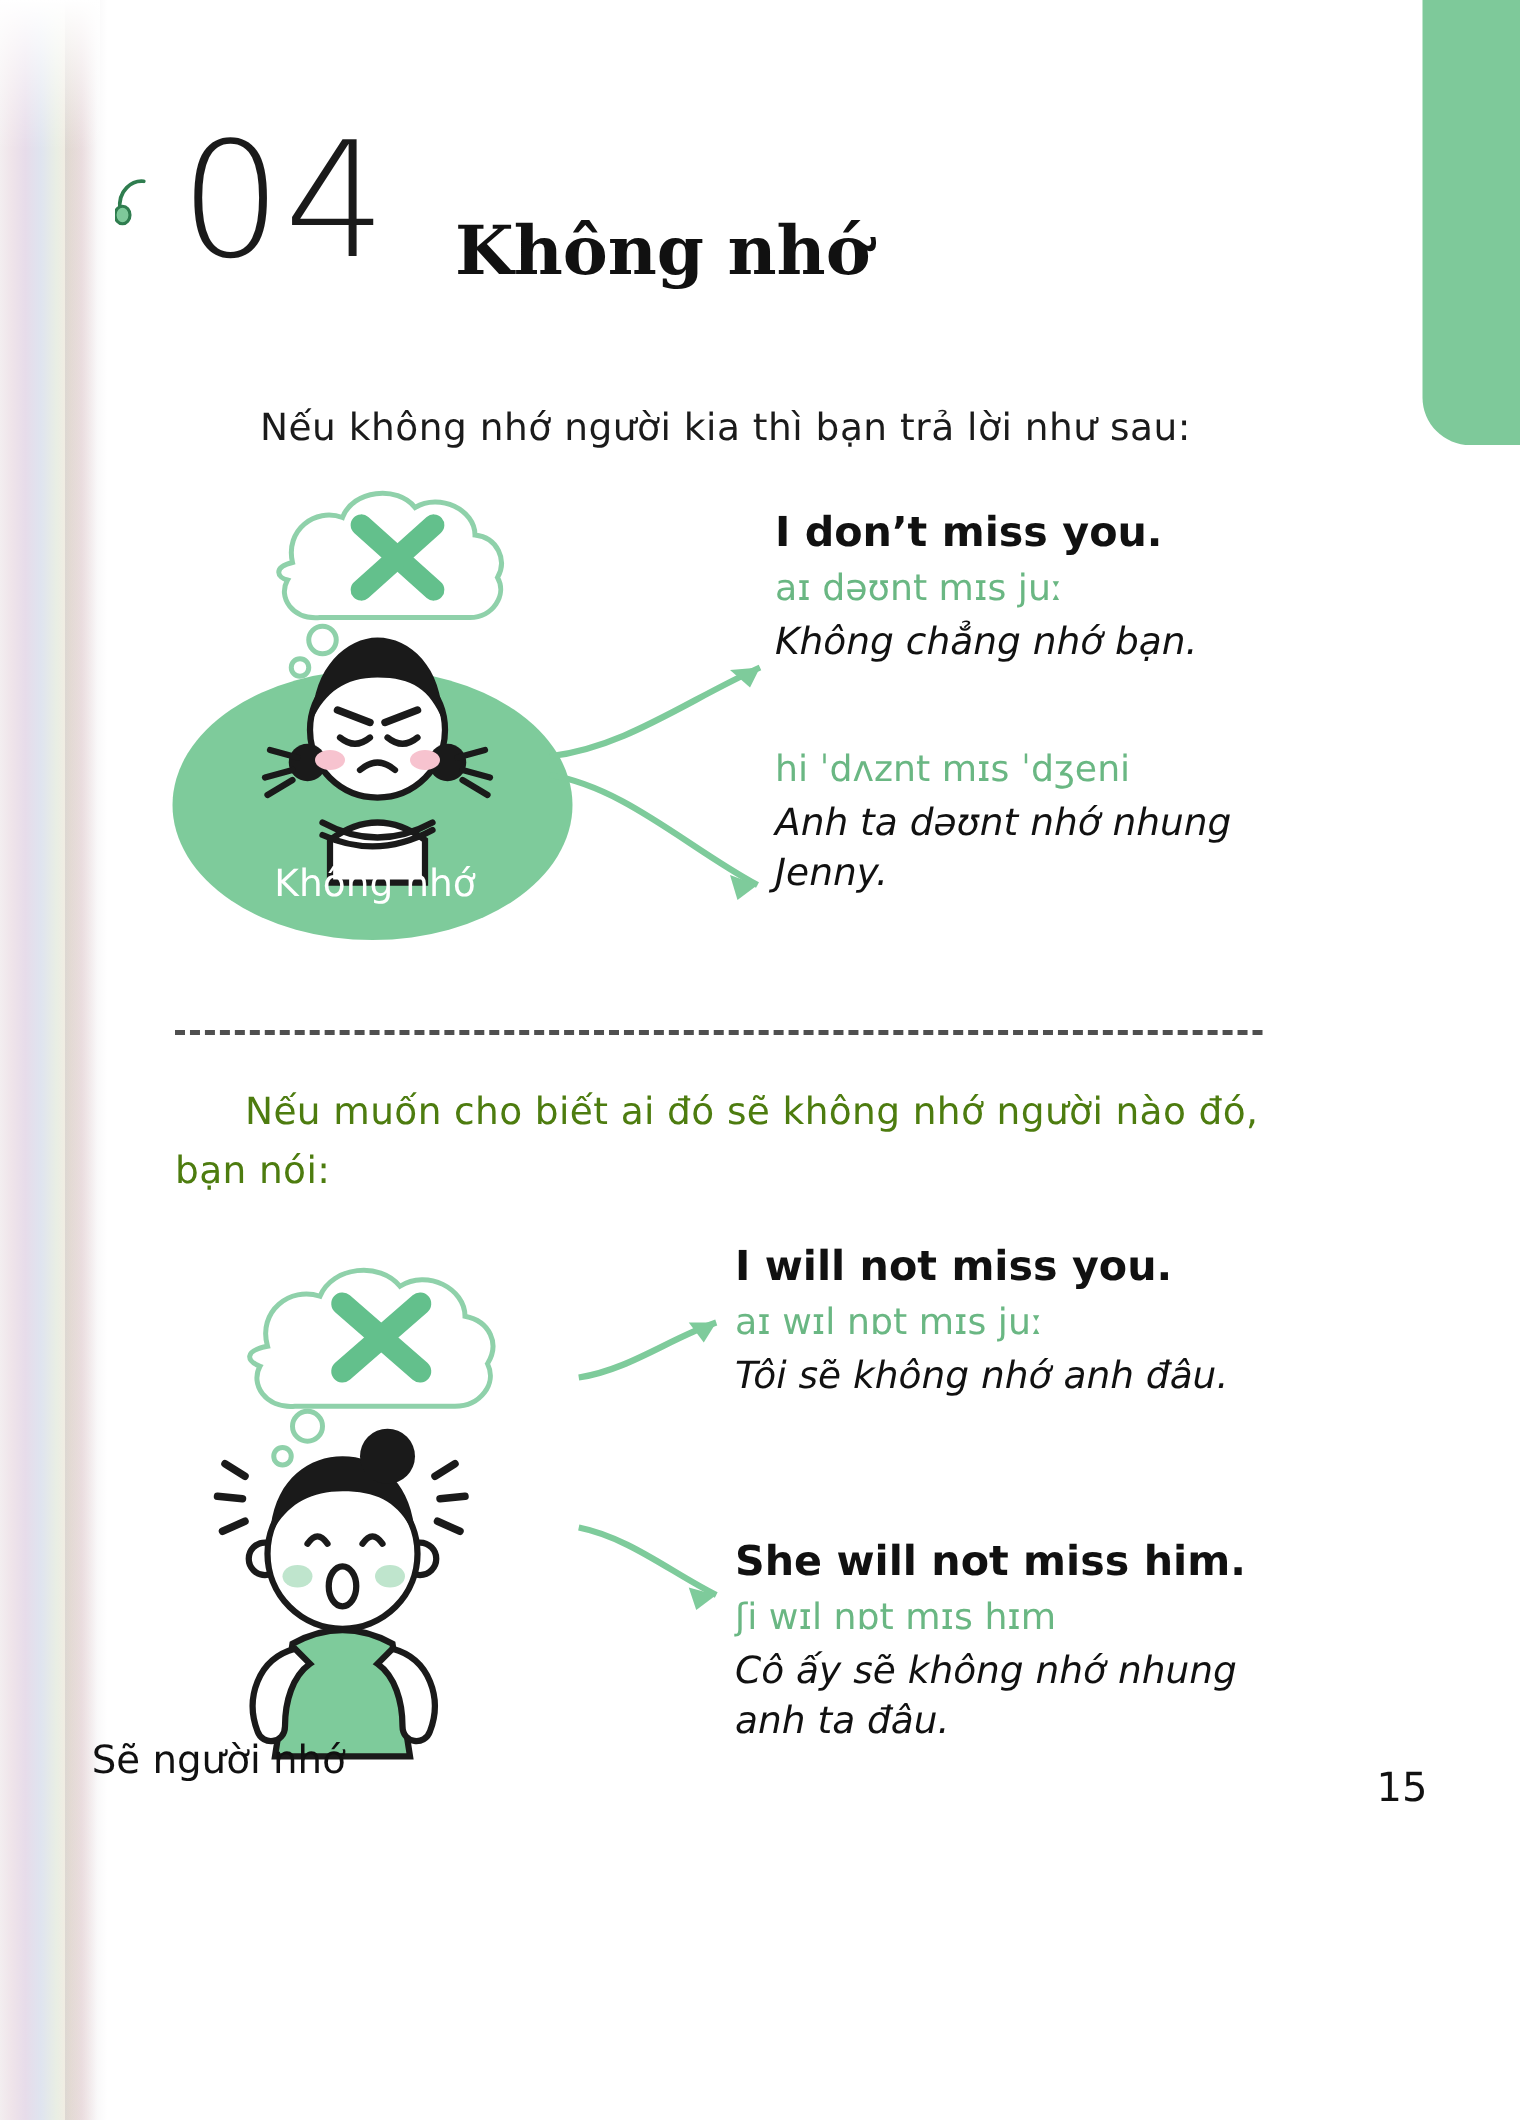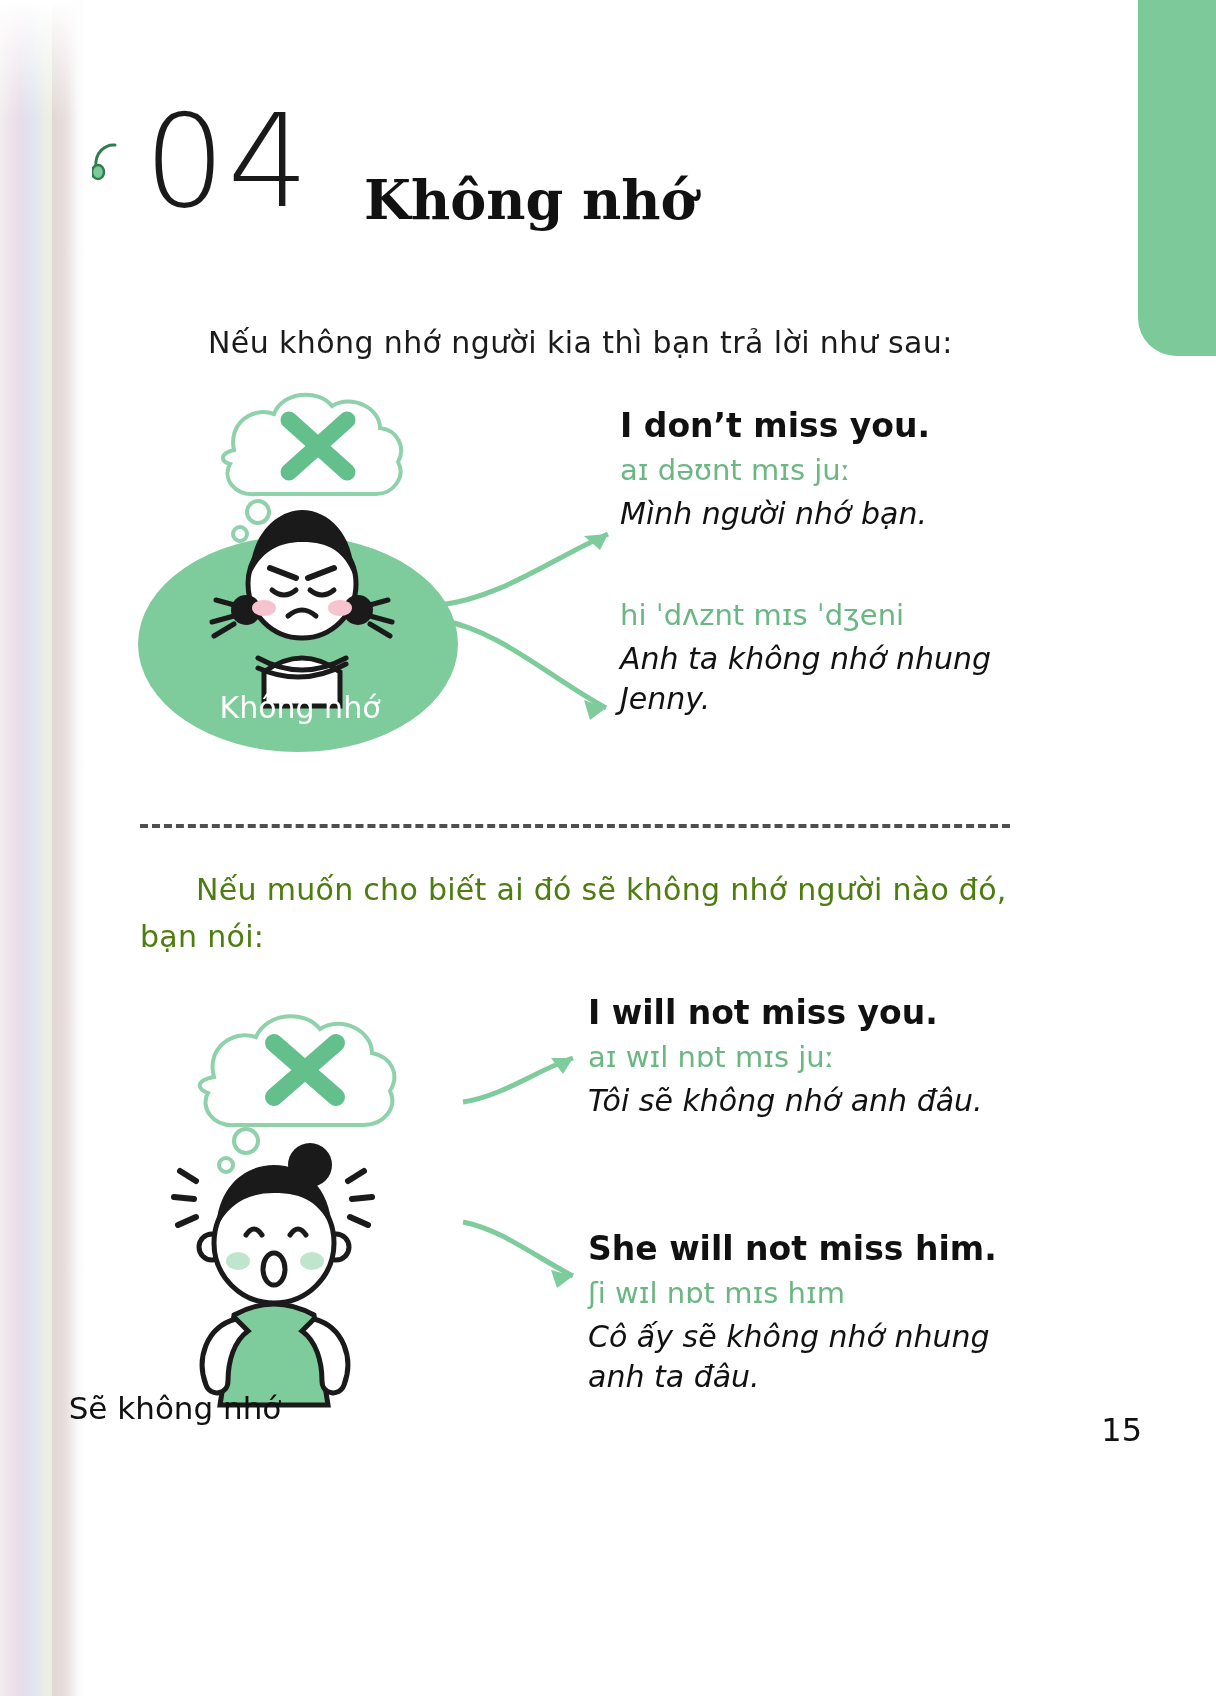--- a/index.html
+++ b/index.html
@@ -279,26 +279,26 @@
     <path d="M178 44 l-24 2 l16 14 z" fill="#7ecb9b"></path>
   </svg>
   <svg style="position:absolute;left:430px;top:560px;width:210px;height:200px;">
     <path d="M10 60 C70 70, 120 118, 176 148" stroke="#7ecb9b" stroke-width="5" fill="none"></path>
     <path d="M176 148 l-22 -8 l6 20 z" fill="#7ecb9b"></path>
   </svg>
 
   <div class="blk1">
     <div class="en">I don’t miss you.</div>
     <div class="ipa">aɪ dəʊnt mɪs juː</div>
-    <div class="vi">Mình người nhớ bạn.</div>
+    <div class="vi">Không chẳng nhớ bạn.</div>
   </div>
 
   <div class="blk2">
     <div class="ipa">hi ˈdʌznt mɪs ˈdʒeni</div>
-    <div class="vi">Anh ta không nhớ nhung Jenny.</div>
+    <div class="vi">Anh ta dəʊnt nhớ nhung Jenny.</div>
   </div>
 
   <div class="divider"></div>
 
   <div class="intro2"><span class="indent"></span><span>Nếu muốn cho biết ai đó sẽ không nhớ người nào đó, bạn nói:</span></div>
 
   <div class="fig2">
     <svg width="380" height="450" viewBox="0 0 380 450">
 
       <path d="M64 92
@@ -343,21 +343,21 @@
       <ellipse cx="162" cy="276" rx="12" ry="9" fill="#bfe5cd"></ellipse>
 
       <ellipse cx="124" cy="284" rx="11" ry="16" fill="#ffffff" stroke="#1a1a1a" stroke-width="5"></ellipse>
 
       <path d="M84 330 q40,-22 80,0 l14,90 l-108,0 z" fill="#7ecb9b" stroke="#1a1a1a" stroke-width="5"></path>
 
       <path d="M86 334 c-30,8 -40,40 -30,66 c4,12 22,10 22,-4 c0,-20 6,-40 20,-50z" fill="#ffffff" stroke="#1a1a1a" stroke-width="5"></path>
       <path d="M164 334 c30,8 40,40 30,66 c-4,12 -22,10 -22,-4 c0,-20 -6,-40 -20,-50z" fill="#ffffff" stroke="#1a1a1a" stroke-width="5"></path>
     </svg>
   </div>
-  <div class="fig2-caption">Sẽ không nhớ</div>
+  <div class="fig2-caption">Sẽ người nhớ</div>
 
   <svg style="position:absolute;left:455px;top:1040px;width:150px;height:90px;">
     <path d="M8 62 C48 56, 82 30, 118 18" stroke="#7ecb9b" stroke-width="5" fill="none"></path>
     <path d="M118 18 l-22 0 l12 16 z" fill="#7ecb9b"></path>
   </svg>
   <svg style="position:absolute;left:455px;top:1210px;width:150px;height:100px;">
     <path d="M8 12 C48 20, 82 48, 118 66" stroke="#7ecb9b" stroke-width="5" fill="none"></path>
     <path d="M118 66 l-22 -6 l6 18 z" fill="#7ecb9b"></path>
   </svg>
 

